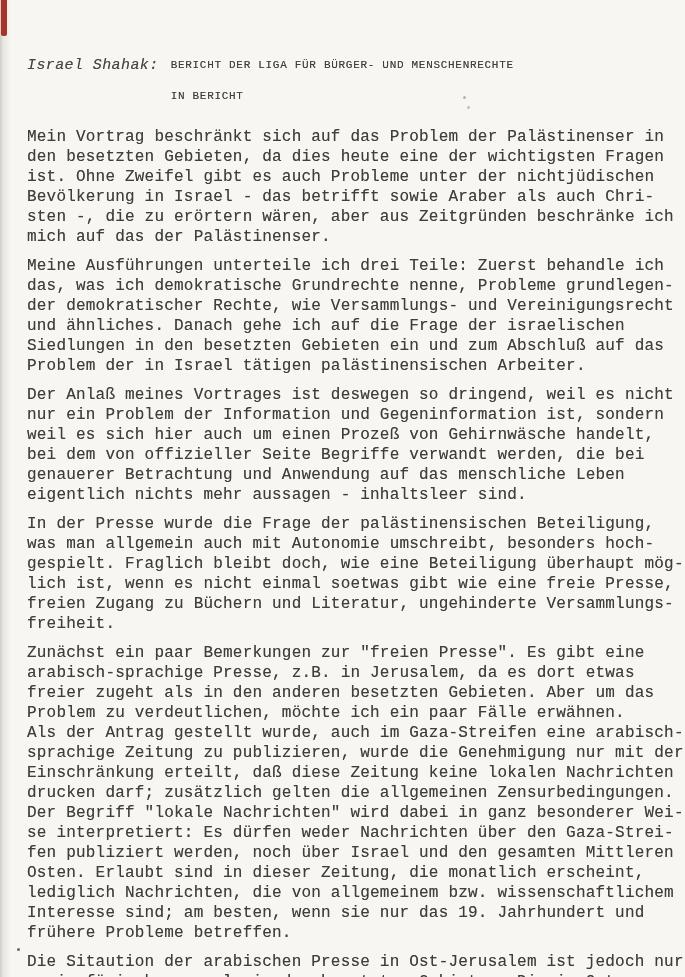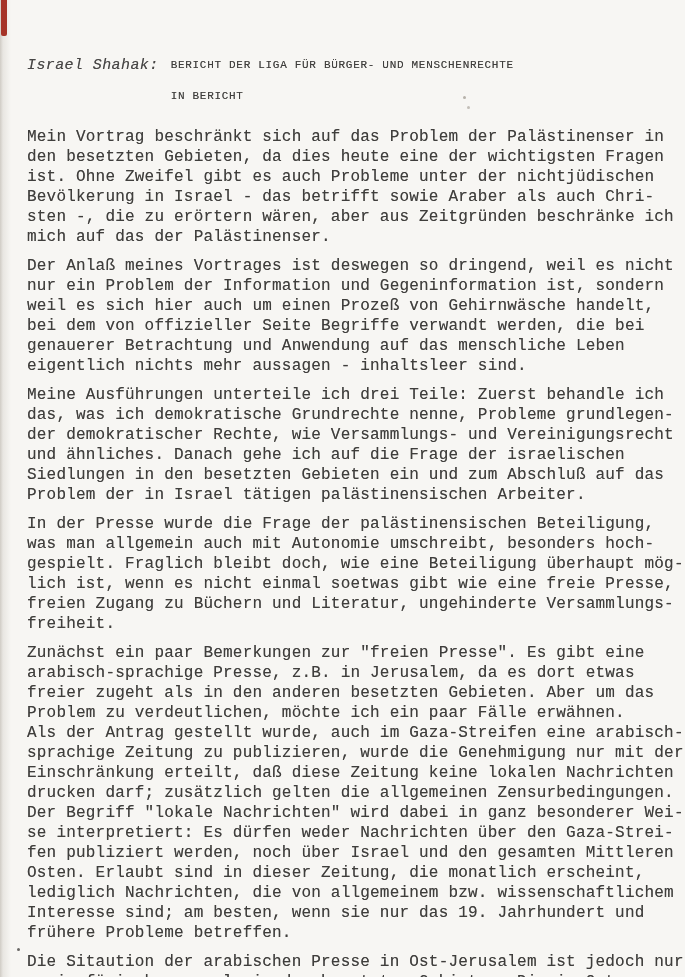--- a/index.html
+++ b/index.html
@@ -85,32 +85,32 @@
     <span class="caps-block"><span>BERICHT DER LIGA FÜR BÜRGER- UND MENSCHENRECHTE</span><br><span>IN BERICHT</span></span>
   </header>
 
   <main class="doc-body">
     <p class="para">Mein Vortrag beschränkt sich auf das Problem der Palästinenser in
 den besetzten Gebieten, da dies heute eine der wichtigsten Fragen
 ist. Ohne Zweifel gibt es auch Probleme unter der nichtjüdischen
 Bevölkerung in Israel - das betrifft sowie Araber als auch Chri-
 sten -, die zu erörtern wären, aber aus Zeitgründen beschränke ich
 mich auf das der Palästinenser.</p>
+    <p class="para">Meine Ausführungen unterteile ich drei Teile: Zuerst behandle ich
+das, was ich demokratische Grundrechte nenne, Probleme grundlegen-
+der demokratischer Rechte, wie Versammlungs- und Vereinigungsrecht
+und ähnliches. Danach gehe ich auf die Frage der israelischen
+Siedlungen in den besetzten Gebieten ein und zum Abschluß auf das
+Problem der in Israel tätigen palästinensischen Arbeiter.</p>
     <p class="para">Der Anlaß meines Vortrages ist deswegen so dringend, weil es nicht
 nur ein Problem der Information und Gegeninformation ist, sondern
 weil es sich hier auch um einen Prozeß von Gehirnwäsche handelt,
 bei dem von offizieller Seite Begriffe verwandt werden, die bei
 genauerer Betrachtung und Anwendung auf das menschliche Leben
 eigentlich nichts mehr aussagen - inhaltsleer sind.</p>
-    <p class="para">Meine Ausführungen unterteile ich drei Teile: Zuerst behandle ich
-das, was ich demokratische Grundrechte nenne, Probleme grundlegen-
-der demokratischer Rechte, wie Versammlungs- und Vereinigungsrecht
-und ähnliches. Danach gehe ich auf die Frage der israelischen
-Siedlungen in den besetzten Gebieten ein und zum Abschluß auf das
-Problem der in Israel tätigen palästinensischen Arbeiter.</p>
     <p class="para">In der Presse wurde die Frage der palästinensischen Beteiligung,
 was man allgemein auch mit Autonomie umschreibt, besonders hoch-
 gespielt. Fraglich bleibt doch, wie eine Beteiligung überhaupt mög-
 lich ist, wenn es nicht einmal soetwas gibt wie eine freie Presse,
 freien Zugang zu Büchern und Literatur, ungehinderte Versammlungs-
 freiheit.</p>
     <p class="para">Zunächst ein paar Bemerkungen zur "freien Presse". Es gibt eine
 arabisch-sprachige Presse, z.B. in Jerusalem, da es dort etwas
 freier zugeht als in den anderen besetzten Gebieten. Aber um das
 Problem zu verdeutlichen, möchte ich ein paar Fälle erwähnen.

